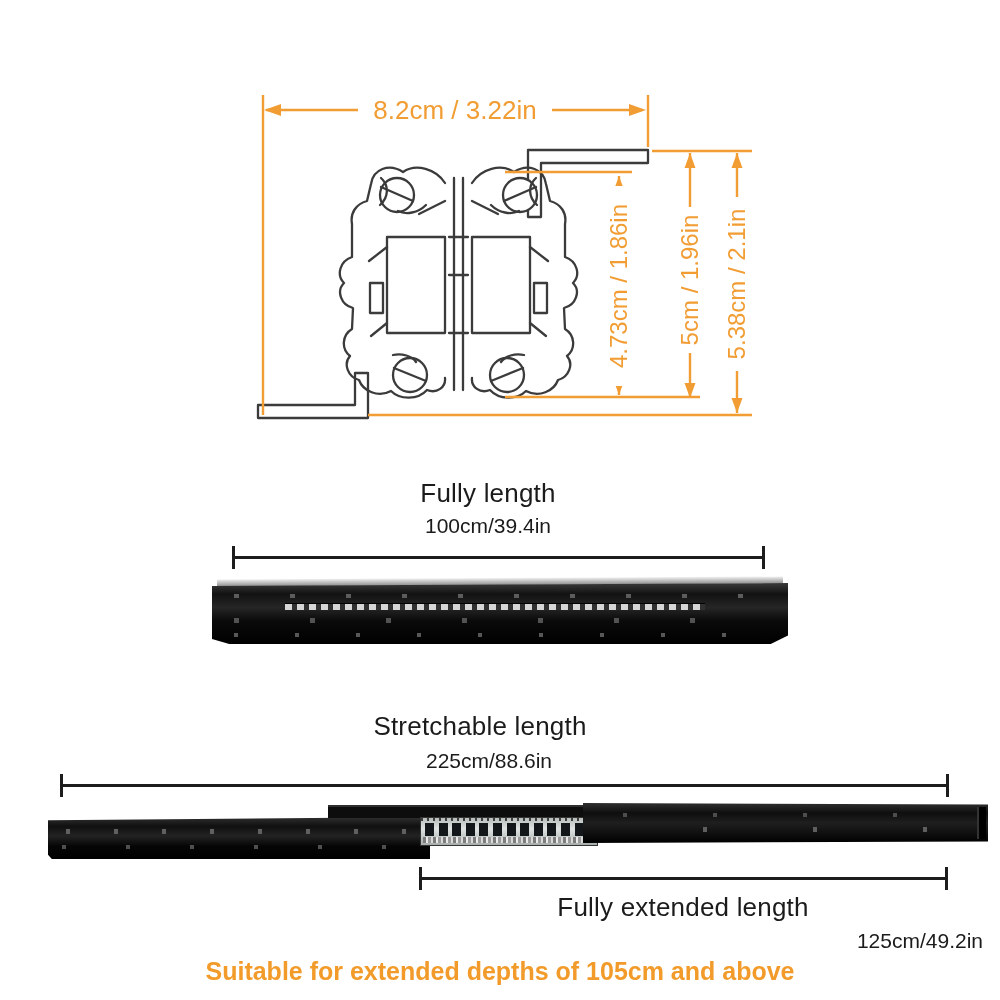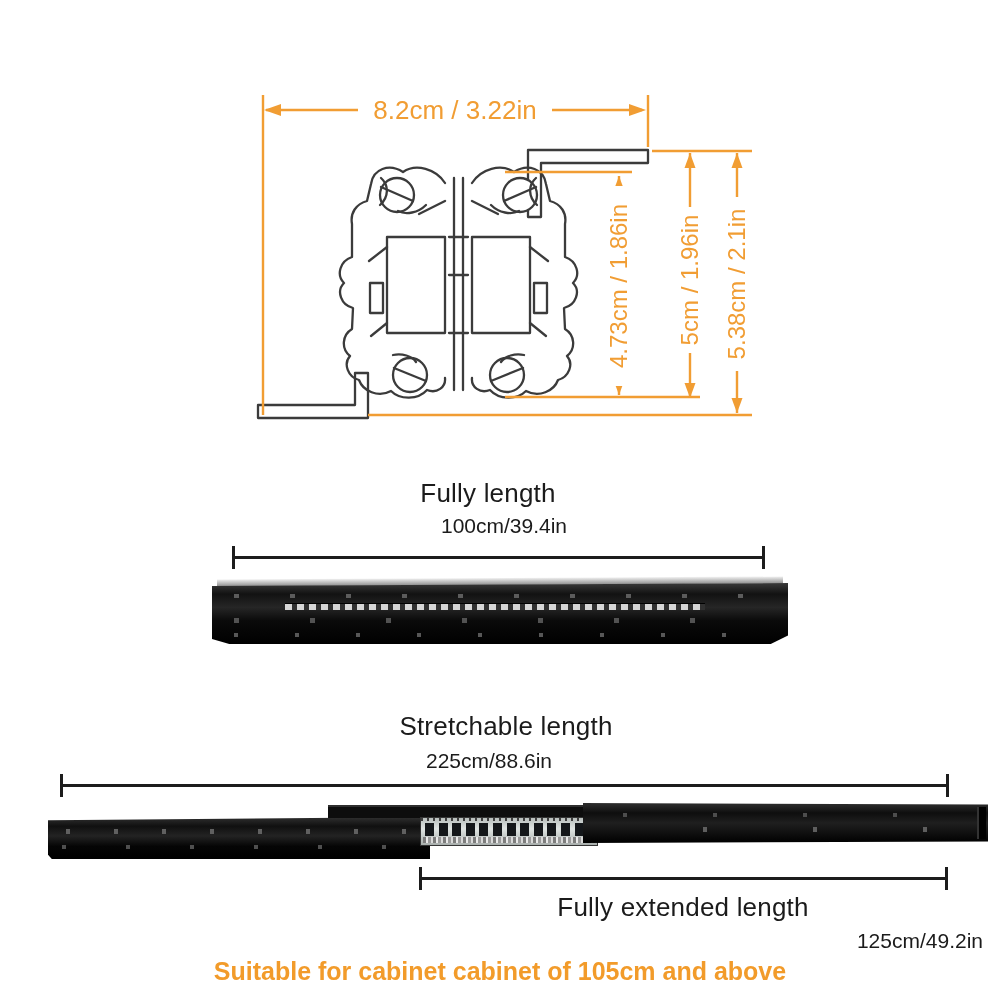--- a/index.html
+++ b/index.html
@@ -127,34 +127,34 @@
       <rect x="410" y="185" width="174" height="28" transform="rotate(-90 497 199)"></rect>
     </g>
 
     <text class="dimtext" x="215" y="34" text-anchor="middle">8.2cm / 3.22in</text>
     <text class="dimtext-v" transform="rotate(-90 379 201)" x="379" y="209" text-anchor="middle">4.73cm / 1.86in</text>
     <text class="dimtext-v" transform="rotate(-90 450 195)" x="450" y="203" text-anchor="middle">5cm / 1.96in</text>
     <text class="dimtext-v" transform="rotate(-90 497 199)" x="497" y="207" text-anchor="middle">5.38cm / 2.1in</text>
   </svg>
 
   <div class="abs sec-title" style="left:188px;top:478px;width:600px;">Fully length</div>
-  <div class="abs sec-value" style="left:204px;top:514px;width:600px;">100cm/39.4in</div>
+  <div class="abs sec-value" style="left:188px;top:514px;width:600px;">100cm/39.4in</div>
   <div class="dimline" style="left:232px;top:556px;width:533px;"></div>
 
   <div class="abs closed-rail">
     <div class="cr-lip"></div>
     <div class="cr-body">
       <div class="cr-row cr-row1"></div>
       <div class="cr-window"></div>
       <div class="cr-row cr-row2"></div>
       <div class="cr-row cr-row3"></div>
     </div>
   </div>
 
-  <div class="abs sec-title" style="left:206px;top:711px;width:600px;">Stretchable length</div>
+  <div class="abs sec-title" style="left:180px;top:711px;width:600px;">Stretchable length</div>
   <div class="abs sec-value" style="left:189px;top:749px;width:600px;">225cm/88.6in</div>
   <div class="dimline" style="left:60px;top:784px;width:889px;"></div>
 
   <div class="abs ext-rail">
     <div class="er-left">
       <div class="er-lrow1"></div>
       <div class="er-lrow2"></div>
     </div>
     <div class="er-mid-top"></div>
     <div class="er-silver">
@@ -166,15 +166,15 @@
       <div class="er-rrow"></div>
       <div class="er-rdots"></div>
       <div class="er-cap"></div>
     </div>
   </div>
 
   <div class="dimline" style="left:419px;top:877px;width:529px;"></div>
   <div class="abs sec-title" style="left:383px;top:892px;width:600px;">Fully extended length</div>
   <div class="abs sec-value" style="left:383px;top:929px;width:600px;text-align:right;">125cm/49.2in</div>
 
-  <div class="abs footer-note" style="left:0;top:957px;width:1000px;">Suitable for cabinet cabinet of 105cm and above</div>
+  <div class="abs footer-note" style="left:0;top:957px;width:1000px;">Suitable for extended depths of 105cm and above</div>
 
 </div>
 
 </body></html>

